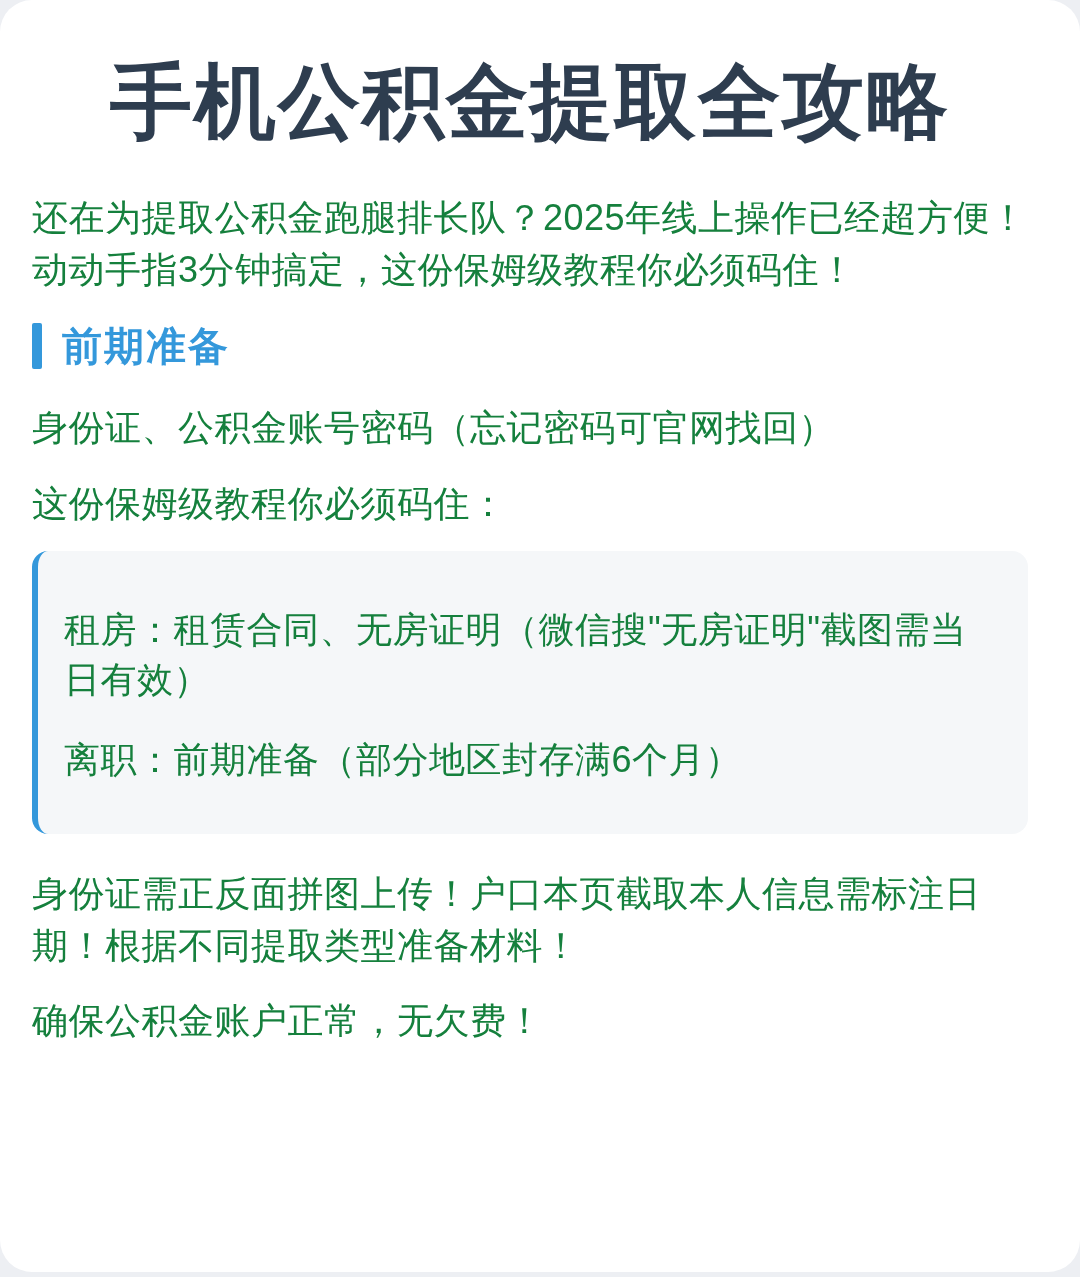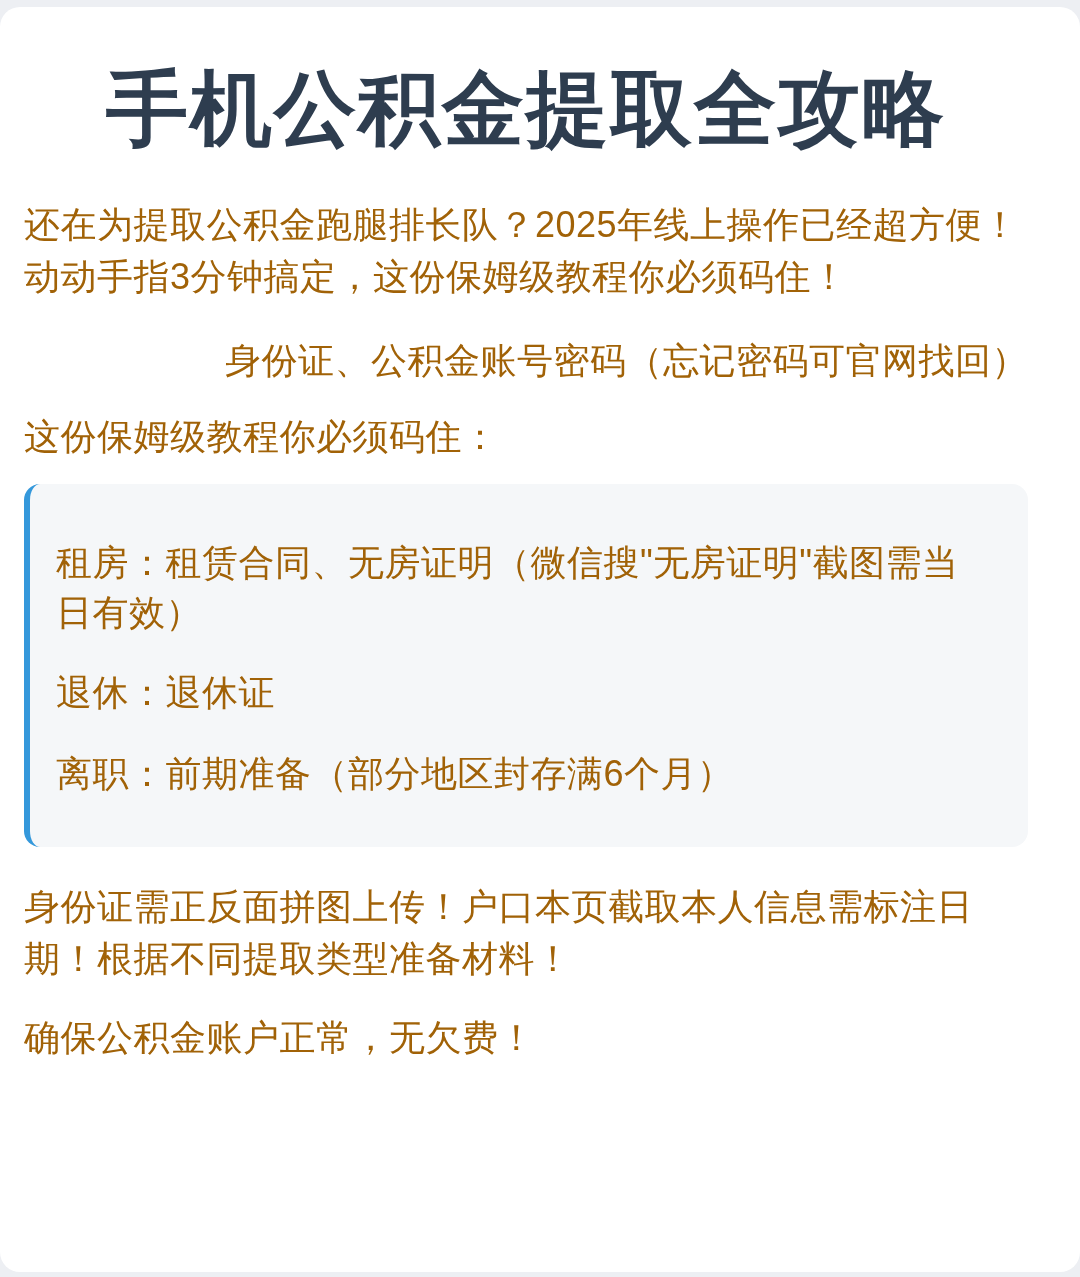--- a/index.html
+++ b/index.html
@@ -14,39 +14,38 @@
     position: relative;
     overflow: hidden;
   }
   .card {
     position: absolute;
     left: 0;
     top: 0;
     right: 0;
     bottom: 5px;
     background: #ffffff;
-    border-radius: 20px;
-    padding: 36px 52px 0 24px;
+    border-radius: 32px;
+    padding: 36px 52px 0 32px;
     box-sizing: border-box;
-    margin-top: 7px;
   }
   .page-title {
     margin: 20px 0 0 0;
     text-align: center;
     font-size: 82px;
     line-height: 1.12;
     font-weight: 900;
     color: #2e3d4f;
     letter-spacing: 2px;
   }
   .body-text {
     margin: 0;
     font-size: 36px;
     line-height: 1.45;
-    color: #a16207;
+    color: #15803d;
     letter-spacing: 0.5px;
   }
   .intro { margin-top: 44px; }
   .section-header {
     margin-top: 26px;
     display: flex;
     align-items: center;
     height: 48px;
   }
   .accent-bar {
@@ -57,57 +56,60 @@
     border-radius: 2px;
     flex: 0 0 auto;
   }
   .section-heading {
     margin-left: 20px;
     font-size: 40px;
     font-weight: bold;
     color: #3498db;
     letter-spacing: 2px;
   }
-  .para-prep { margin-top: 32px; text-align: right; }
+  .para-prep { margin-top: 32px; }
   .para-materials-intro { margin-top: 24px; }
   .materials-box {
     margin-top: 20px;
     background: #f5f7f9;
     border-left: 6px solid #3498db;
     border-radius: 16px;
     padding: 54px 40px 48px 26px;
     box-sizing: border-box;
   }
   .materials-box .material-item {
     line-height: 1.4;
     margin: 0 0 30px 0;
   }
   .materials-box .material-item:last-child {
     margin-bottom: 0;
   }
   .note-upload { margin-top: 34px; }
-  .note-account { margin-top: 26px; }
+  .note-account { margin-top: 26px; font-family: Liberation Mono, monospace; }
 </style>
 </head>
 <body>
 
 <div class="card">
 
   <h1 class="page-title">手机公积金提取全攻略</h1>
 
   <p class="body-text intro">还在为提取公积金跑腿排长队？2025年线上操作已经超方便！动动手指3分钟搞定，这份保姆级教程你必须码住！</p>
 
+  <div class="section-header">
+    <span class="accent-bar"></span>
+    <span class="section-heading">前期准备</span>
+  </div>
 
   <p class="body-text para-prep">身份证、公积金账号密码（忘记密码可官网找回）</p>
 
   <p class="body-text para-materials-intro">这份保姆级教程你必须码住：</p>
 
   <div class="materials-box">
     <p class="body-text material-item">租房：租赁合同、无房证明（微信搜"无房证明"截图需当日有效）</p>
-    <p class="body-text material-item">退休：退休证</p>
     <p class="body-text material-item">离职：前期准备（部分地区封存满6个月）</p>
   </div>
 
   <p class="body-text note-upload">身份证需正反面拼图上传！户口本页截取本人信息需标注日期！根据不同提取类型准备材料！</p>
 
   <p class="body-text note-account">确保公积金账户正常，无欠费！</p>
 
 </div>
 
 </body></html>

